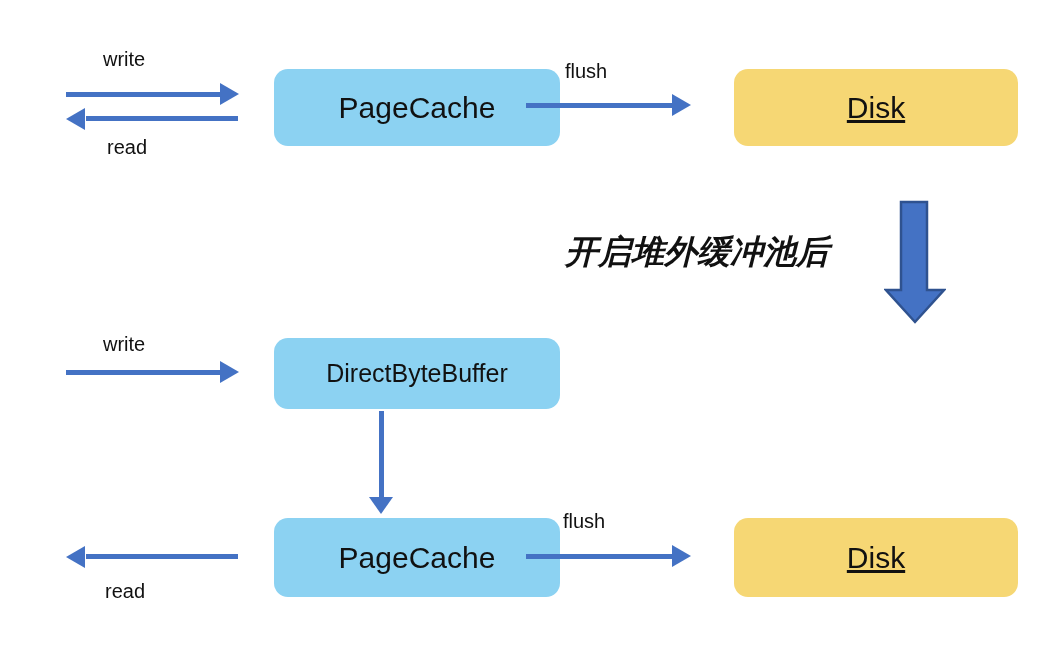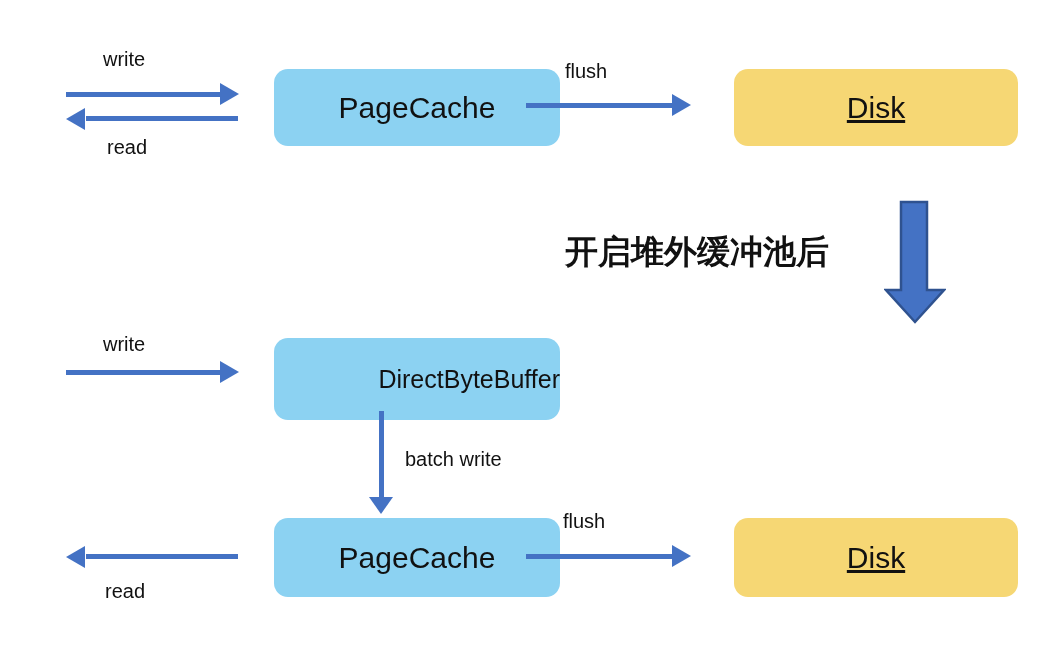--- a/index.html
+++ b/index.html
@@ -58,39 +58,38 @@
 
   <div class="lbl" style="left:565px; top:60px;">flush</div>
 
   <div class="hline" style="left:526px; top:103px; width:148px;"></div>
   <div class="tri-right" style="left:672px; top:94px;"></div>
 
   <div class="box yellow" style="left:698px; top:69px; width:284px; height:77px;">
     <span>Disk</span>
   </div>
 
-  <div class="caption" style="left:565px; top:230px;">开启堆外缓冲池后</div>
+  <div class="caption" style="left:565px; top:230px;font-style:italic;">开启堆外缓冲池后</div>
 
   <svg style="position:absolute; left:884px; top:200px;" width="62" height="125" viewBox="0 0 62 125">
     <polygon points="17,2 43,2 43,90 60,90 31,122 2,90 17,90" style="fill:var(--arrow-blue); stroke:var(--arrow-border); stroke-width:2.5;"></polygon>
   </svg>
 
   <div class="lbl" style="left:103px; top:333px;">write</div>
 
   <div class="hline" style="left:66px; top:370px; width:156px;"></div>
   <div class="tri-right" style="left:220px; top:361px;"></div>
 
-  <div class="box blue small-text" style="left:238px; top:338px; width:286px; height:82px;justify-content:flex-end;">
+  <div class="box blue small-text" style="left:238px; top:338px; width:286px; height:71px;">
     <span>DirectByteBuffer</span>
   </div>
 
   <div class="vline" style="left:379px; top:411px; height:86px;"></div>
   <div class="tri-down" style="left:369px; top:497px;"></div>
 
-  <div class="lbl" style="left:405px; top:448px;">batch write</div>
 
   <div class="box blue" style="left:238px; top:518px; width:286px; height:79px;">
     <span>PageCache</span>
   </div>
 
   <div class="hline" style="left:86px; top:554px; width:152px;"></div>
   <div class="tri-left" style="left:66px; top:546px;"></div>
 
   <div class="lbl" style="left:105px; top:580px;">read</div>
 

